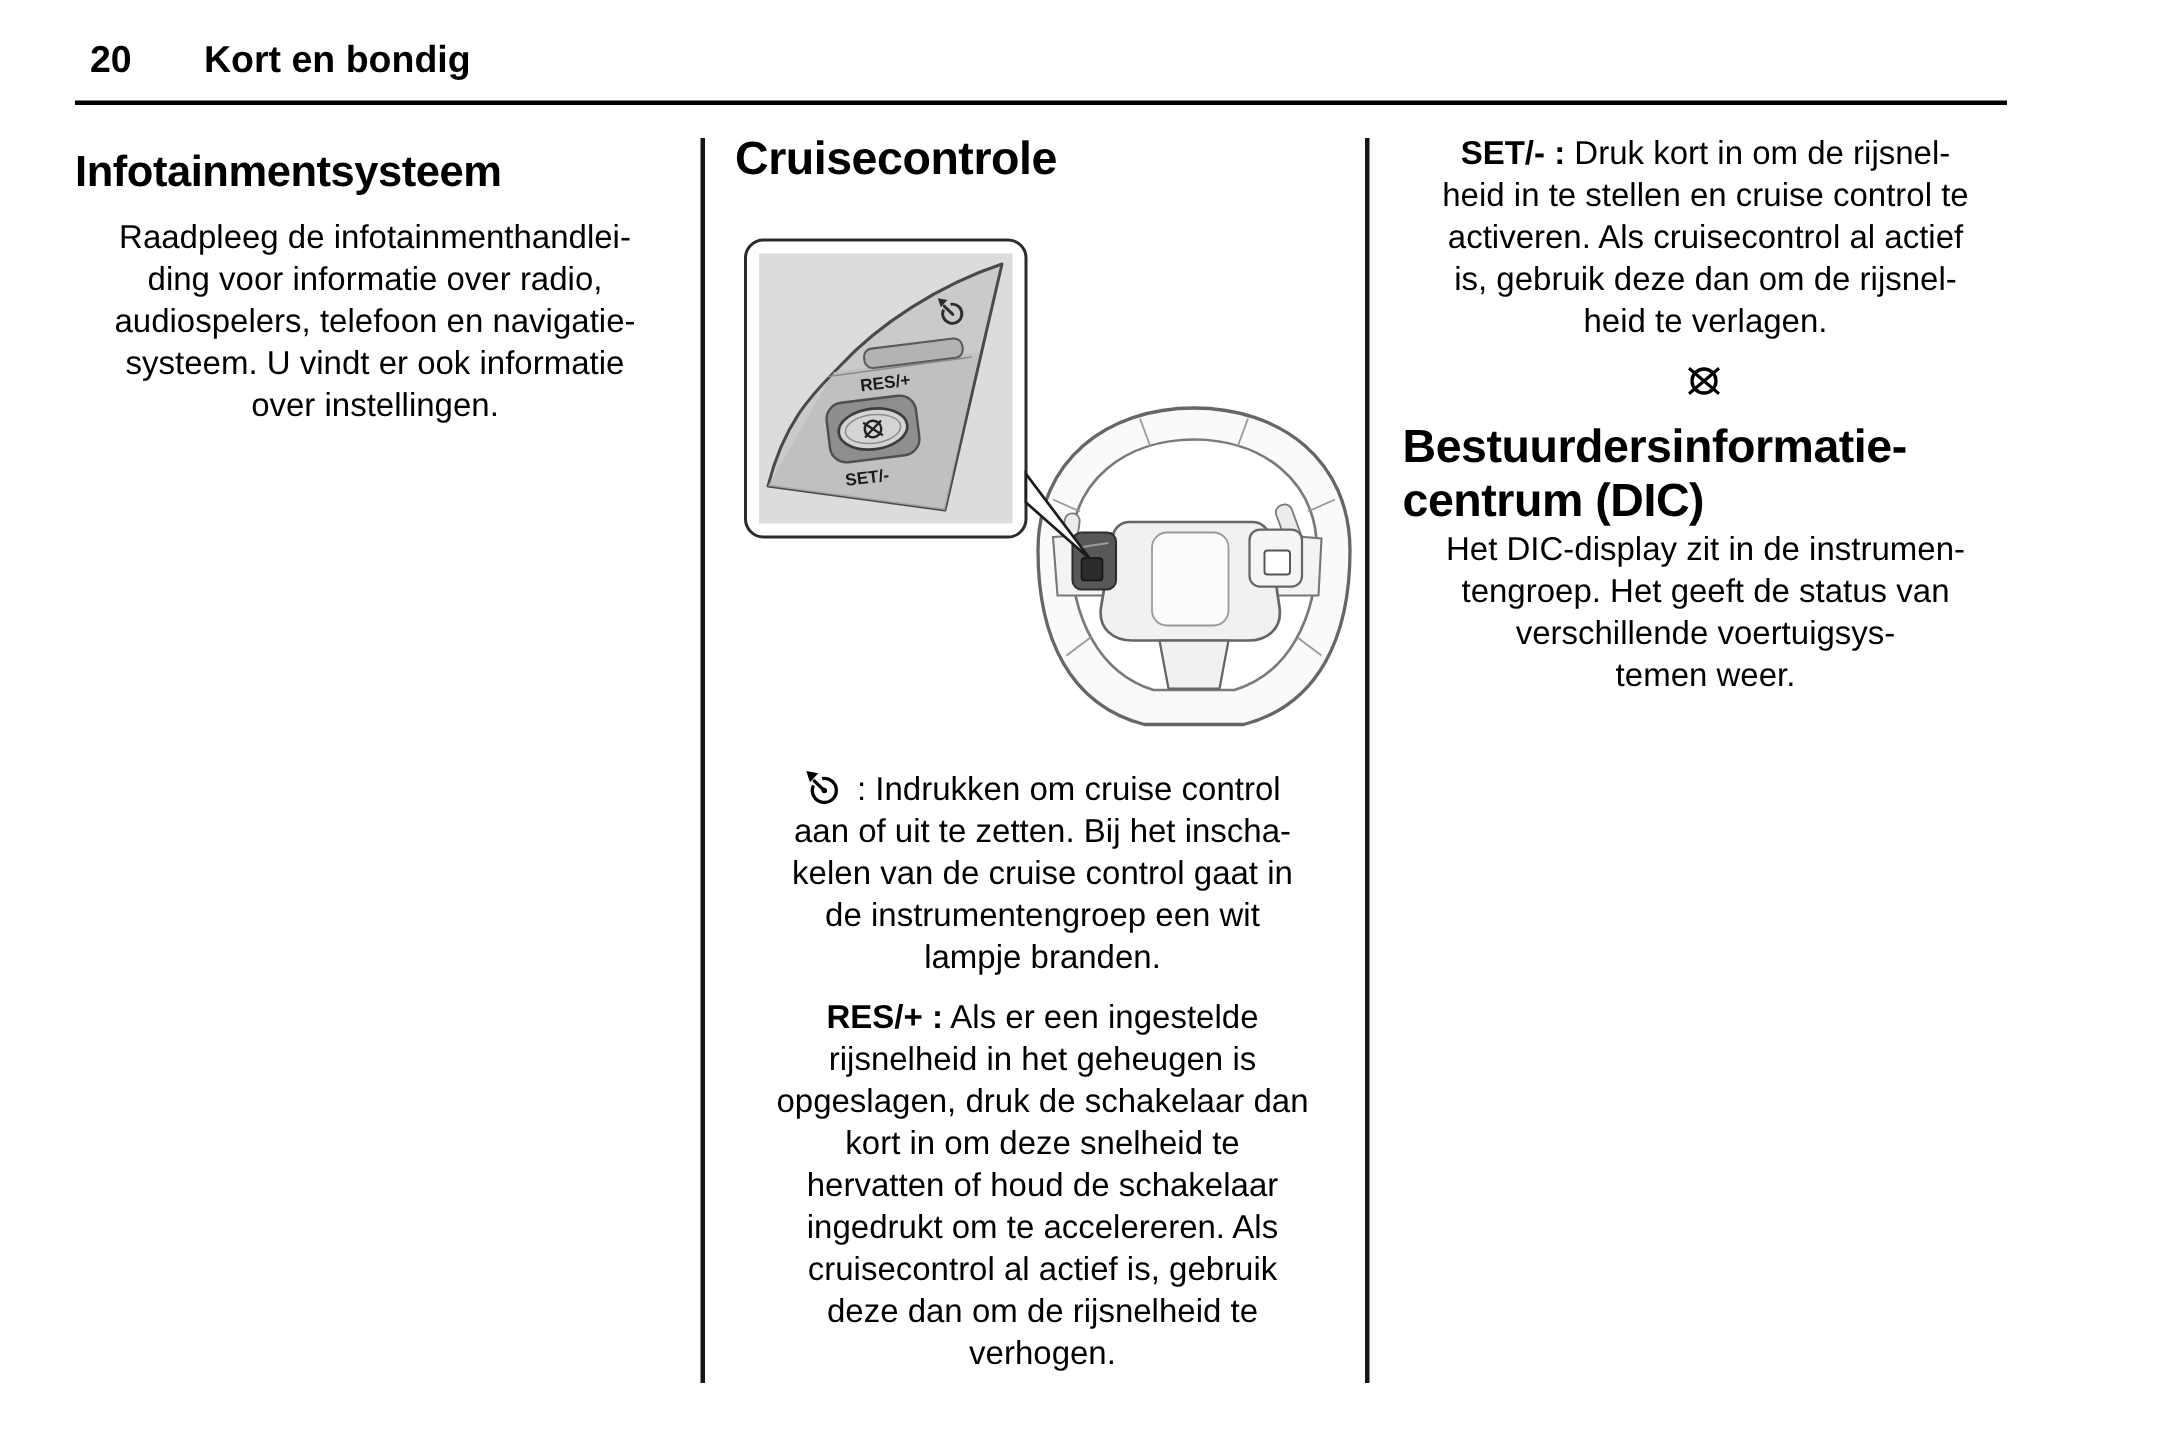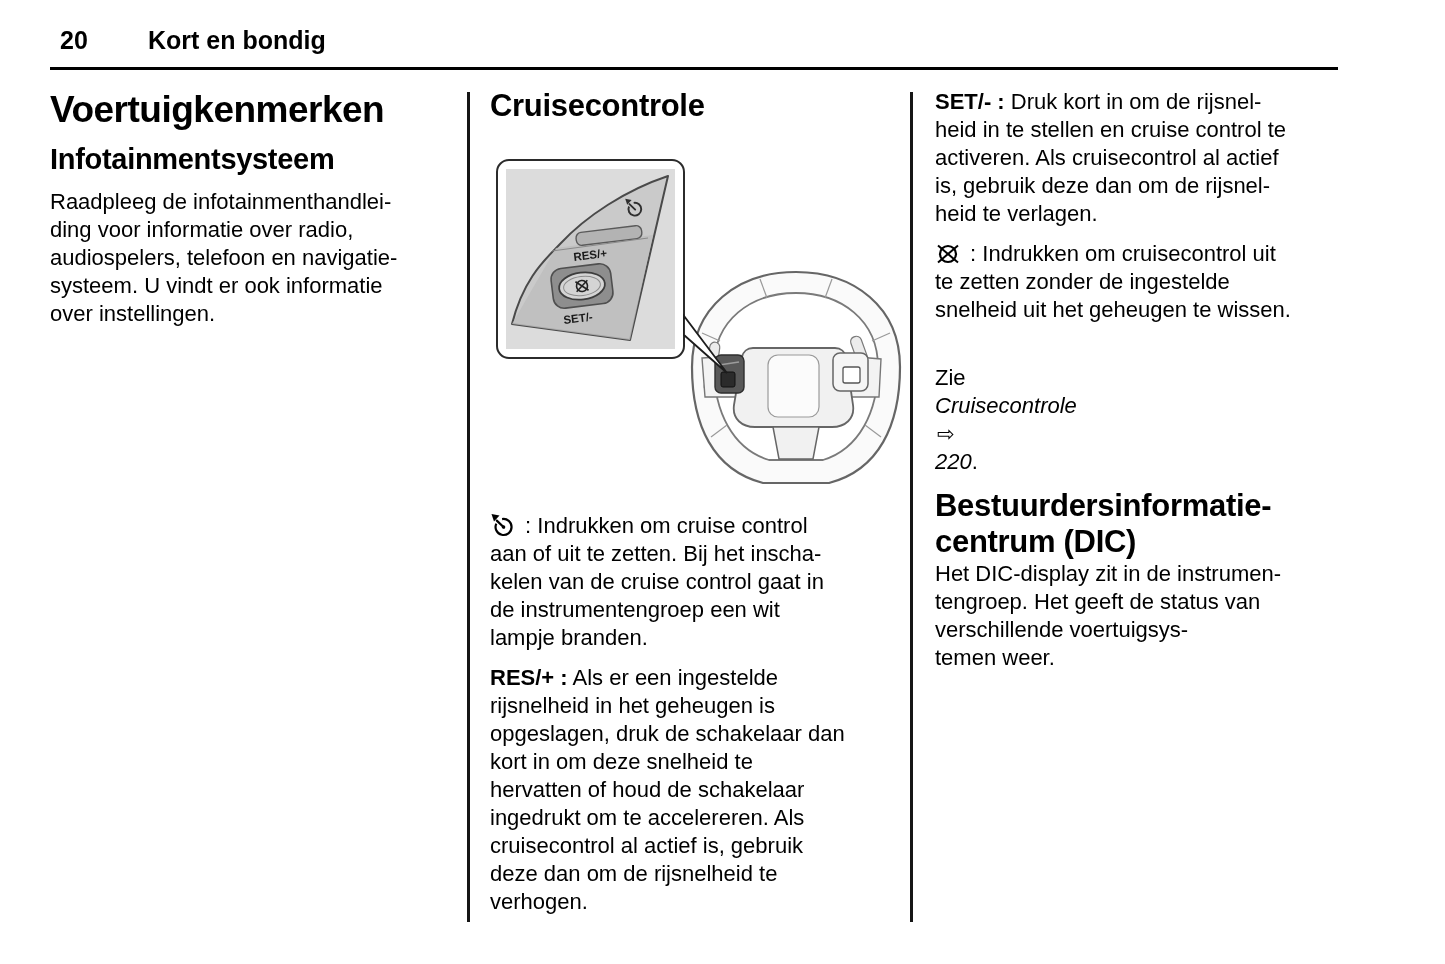--- a/index.html
+++ b/index.html
@@ -1,35 +1,35 @@
 <!DOCTYPE html>
 <html><head>
 <meta charset="utf-8">
 <style>
   html,body{margin:0;padding:0;background:#ffffff;}
   body{width:1445px;height:964px;position:relative;overflow:hidden;
        font-family:"Liberation Sans",sans-serif;color:#000;}
 
   .hdr-num{position:absolute;left:60px;top:26px;font-size:25px;font-weight:bold;}
-  .hdr-title{position:absolute;left:148px;top:26px;font-size:25px;font-weight:bold;}
+  .hdr-title{position:absolute;left:136px;top:26px;font-size:25px;font-weight:bold;}
   .hdr-rule{position:absolute;left:50px;top:67px;width:1288px;height:3px;background:#000;}
 
   .divider{position:absolute;top:92px;height:830px;width:3px;background:#161616;}
   .divider.d1{left:467px;}
   .divider.d2{left:910px;}
 
   .col{position:absolute;top:88px;}
   .col1{left:50px;width:400px;}
   .col2{left:490px;width:410px;}
   .col3{left:935px;width:404px;}
 
   h1.main{font-size:37px;line-height:44px;font-weight:bold;margin:0;letter-spacing:-0.5px;}
   h2.feature{font-size:31px;line-height:36px;font-weight:bold;margin:0;letter-spacing:-0.3px;white-space:pre-line;}
   h3.sub{font-size:29px;line-height:34px;font-weight:bold;margin:10px 0 12px 0;letter-spacing:-0.3px;}
-  p.body{font-size:22px;line-height:28px;margin:0 0 12px 0;white-space:pre-line;}
+  p.body{font-size:22px;line-height:28px;margin:0 0 12px 0;white-space:pre-line;text-align:center;}
   p.body b{font-weight:bold;}
   .dic-head{margin-top:30px;}
   .dic-body{margin-top:14px;}
 
   .ref{margin-top:22px;}
   .ref em{font-style:italic;}
   .ref .arrow{font-size:21px;padding:0 2px;}
 
   .glyph{display:inline-block;width:27px;height:24px;vertical-align:-4px;margin-right:2px;}
 
@@ -40,21 +40,20 @@
 <body>
 
 <div class="hdr-num">20</div>
 <div class="hdr-title">Kort en bondig</div>
 <div class="hdr-rule"></div>
 
 <div class="divider d1"></div>
 <div class="divider d2"></div>
 
 <div class="col col1">
-  <h1 class="main">Voertuigkenmerken</h1>
   <h3 class="sub">Infotainmentsysteem</h3>
   <p class="body">Raadpleeg de infotainmenthandlei-
 ding voor informatie over radio,
 audiospelers, telefoon en navigatie-
 systeem. U vindt er ook informatie
 over instellingen.</p>
 </div>
 
 <div class="col col2">
   <h2 class="feature">Cruisecontrole</h2>
@@ -146,30 +145,22 @@
   <p class="body"><b>SET/- :</b><span> Druk kort in om de rijsnel-
 heid in te stellen en cruise control te
 activeren. Als cruisecontrol al actief
 is, gebruik deze dan om de rijsnel-
 heid te verlagen.</span></p>
 
   <p class="body"><span class="glyph"><svg width="27" height="24" viewBox="0 0 27 24">
           <circle cx="13" cy="13" r="8" fill="none" stroke="#000" stroke-width="2.2"></circle>
           <path d="M3,4.5 L23,21.5" stroke="#000" stroke-width="2"></path>
           <path d="M23,4.5 L3,21.5" stroke="#000" stroke-width="2"></path>
-        </svg></span><span> : Indrukken om cruisecontrol uit
-te zetten zonder de ingestelde
-snelheid uit het geheugen te wissen.</span></p>
+        </svg></span></p>
 
-  <p class="body ref">
-    <span>Zie</span>
-    <em>Cruisecontrole</em>
-    <span class="arrow">⇨</span>
-    <em>220</em><span>.</span>
-  </p>
 
   <h2 class="feature dic-head">Bestuurdersinformatie-
 centrum (DIC)</h2>
   <p class="body dic-body">Het DIC-display zit in de instrumen-
 tengroep. Het geeft de status van
 verschillende voertuigsys-
 temen weer.</p>
 </div>
 
 </body></html>

